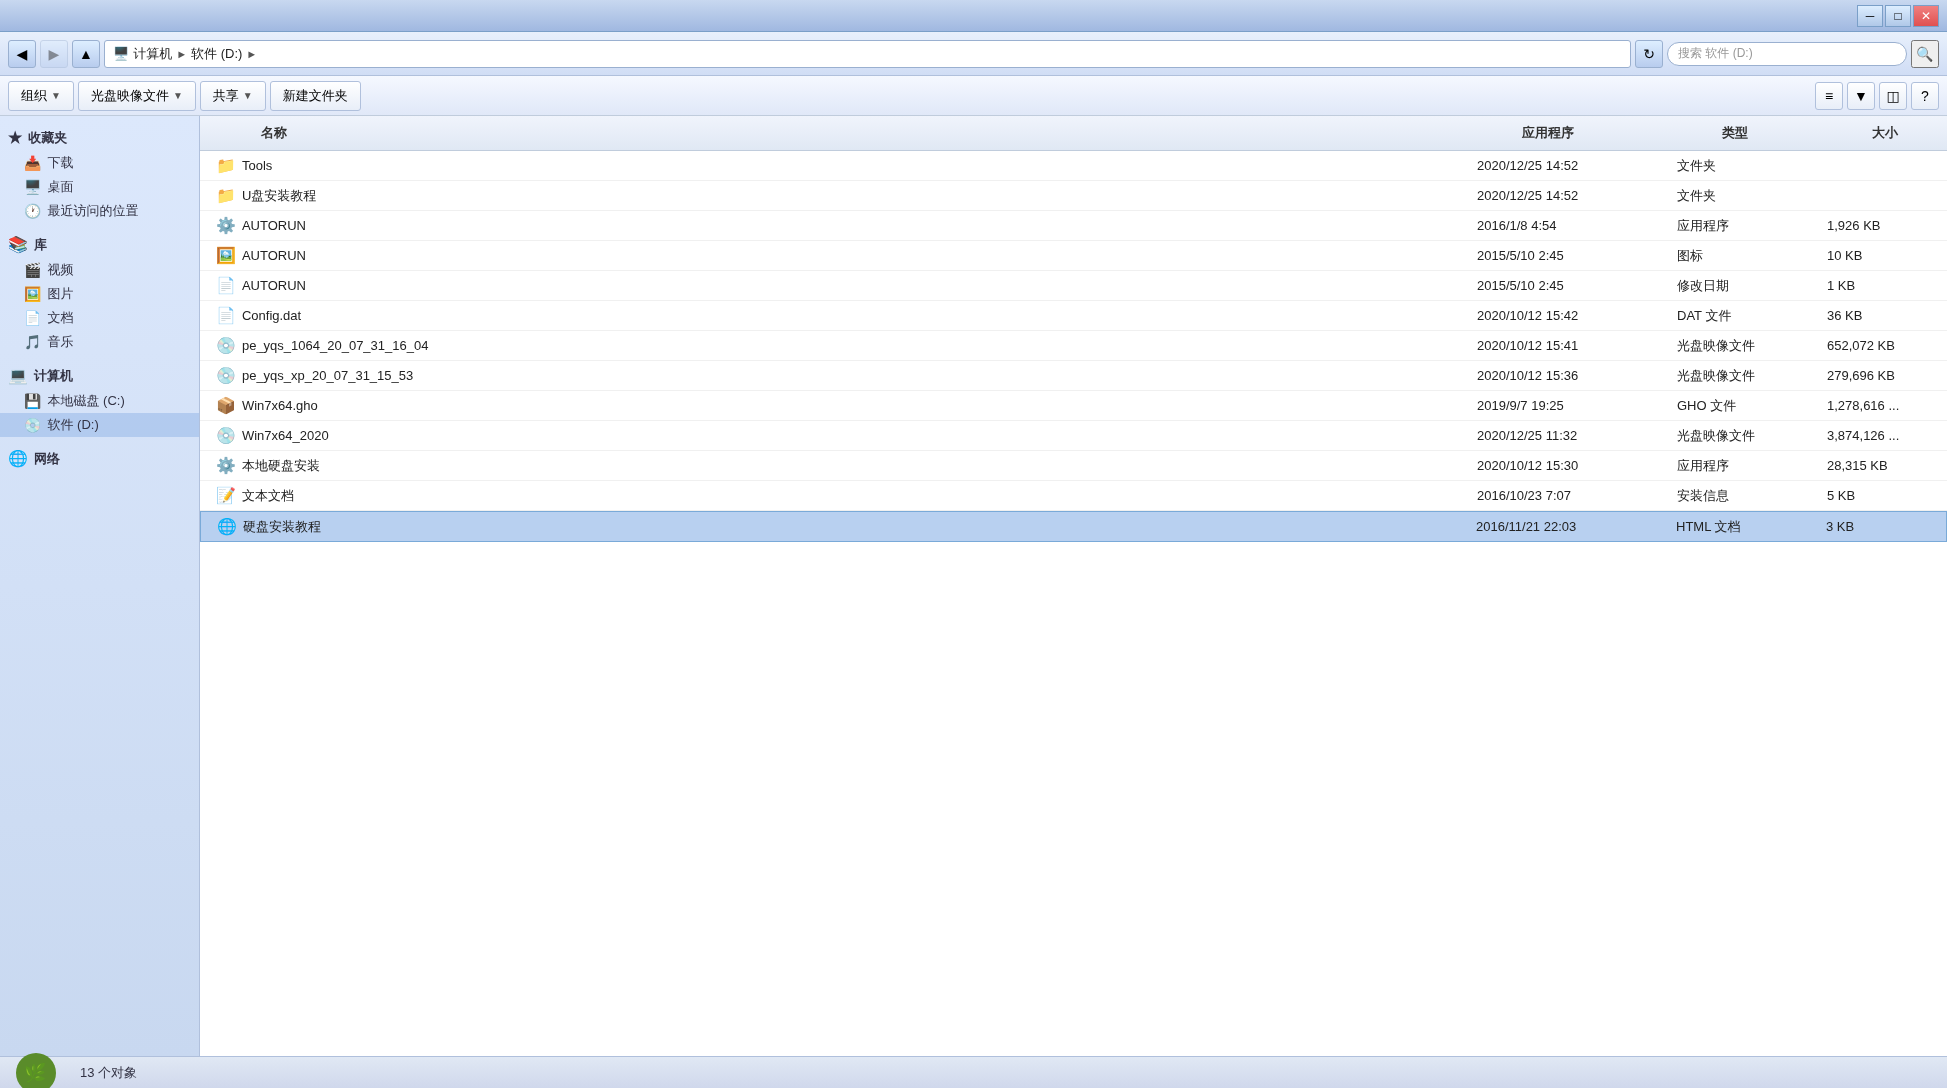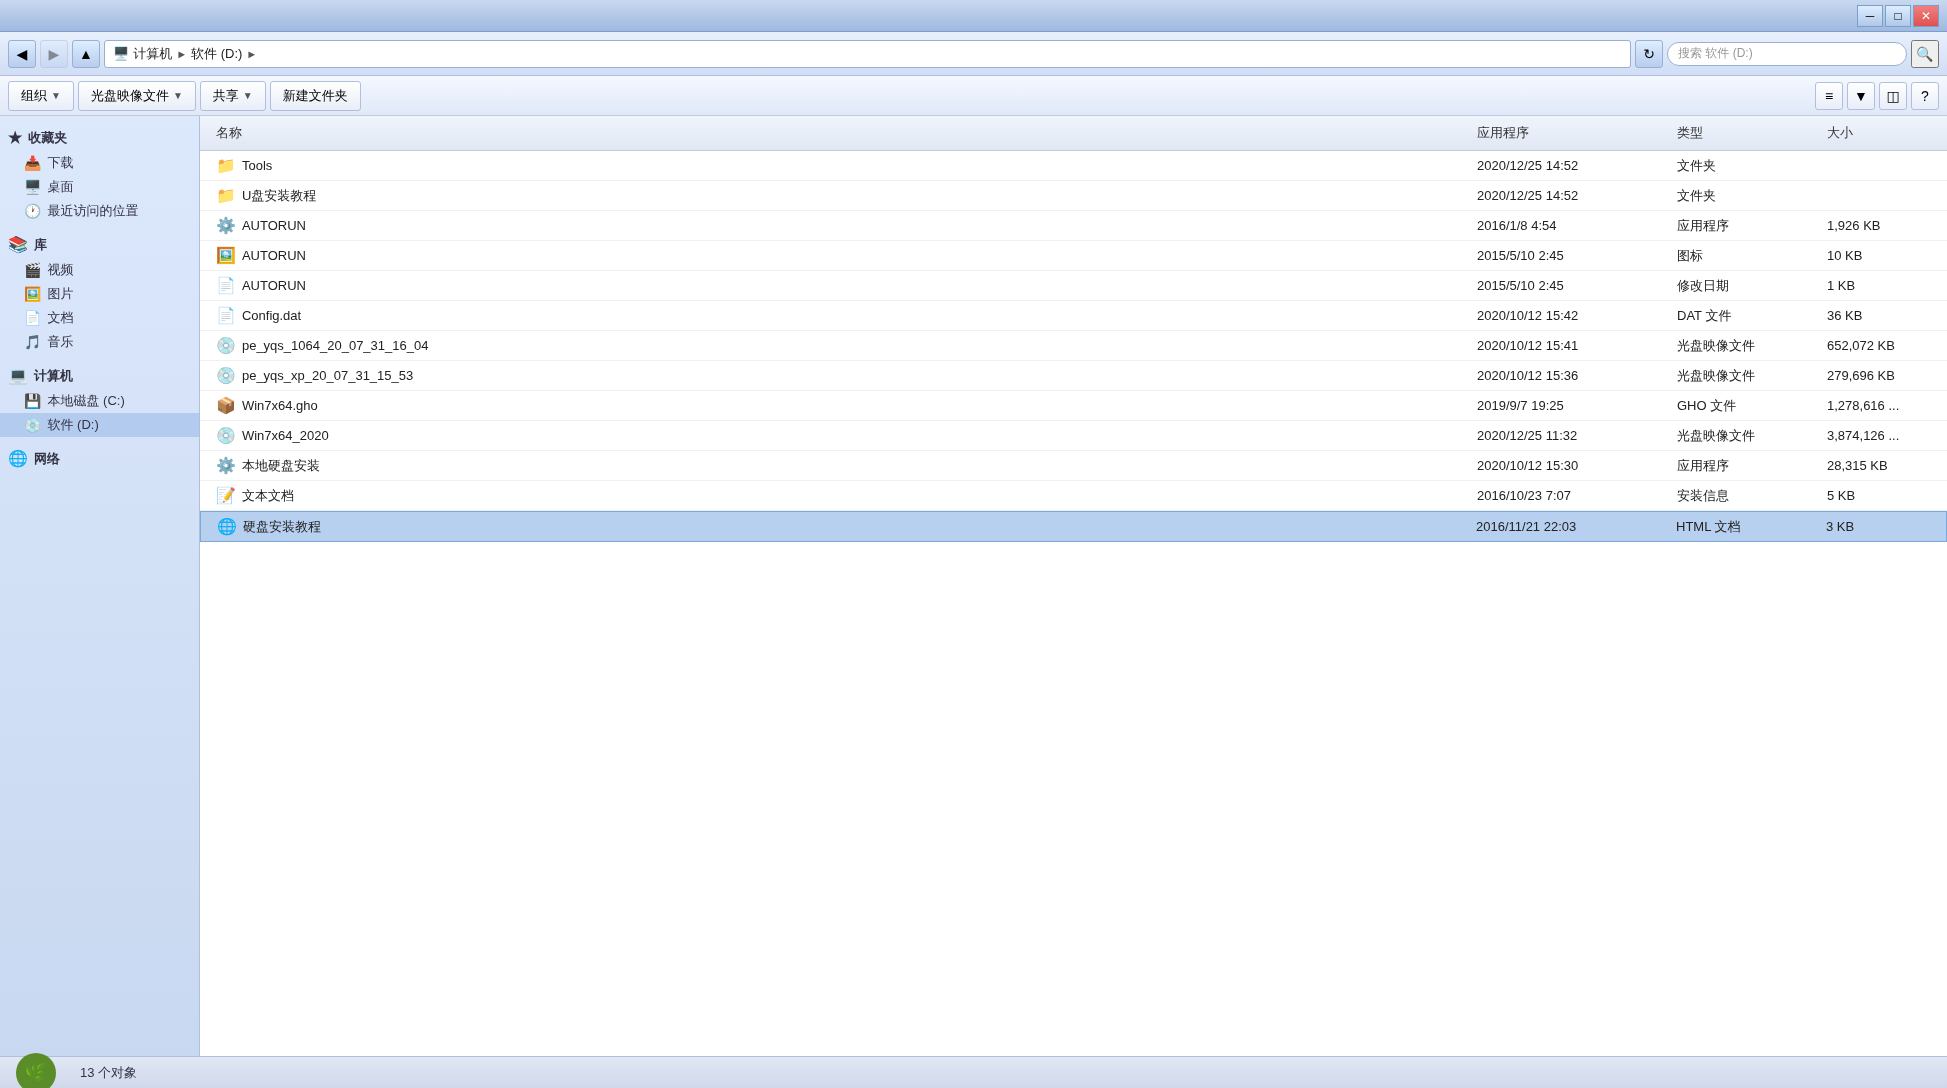--- a/index.html
+++ b/index.html
@@ -210,21 +210,22 @@
       padding: 4px 8px;
       background: linear-gradient(to bottom, #f0f4fc, #e0e8f4);
       border-bottom: 1px solid #c0ccdc;
       font-size: 13px;
       color: #333;
       position: sticky;
       top: 0;
     }
     .file-list-header .col {
       padding: 4px 8px;
-      font-weight: normal;
+      font-weight: bold;
+      margin-left: 45px;
     }
     .file-row {
       display: grid;
       grid-template-columns: 1fr 200px 150px 120px;
       padding: 2px 8px;
       border-bottom: 1px solid #f0f0f0;
       align-items: center;
       font-size: 13px;
     }
     .file-row.selected {

